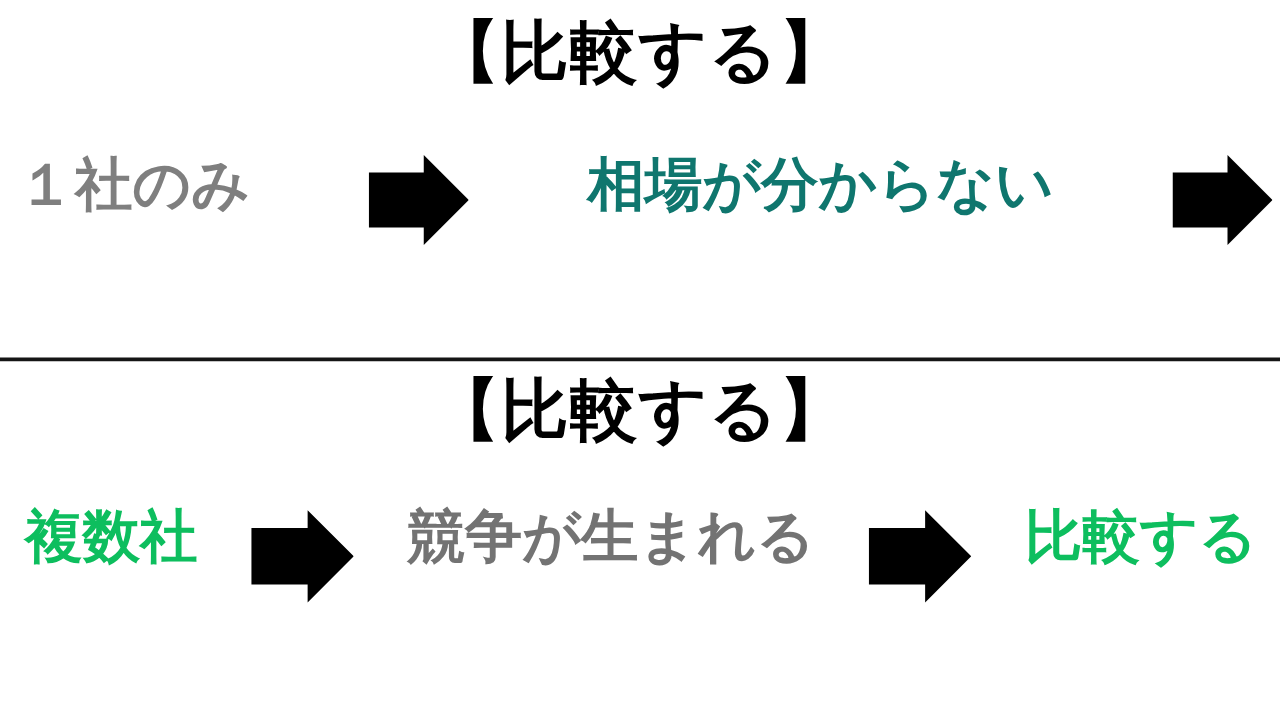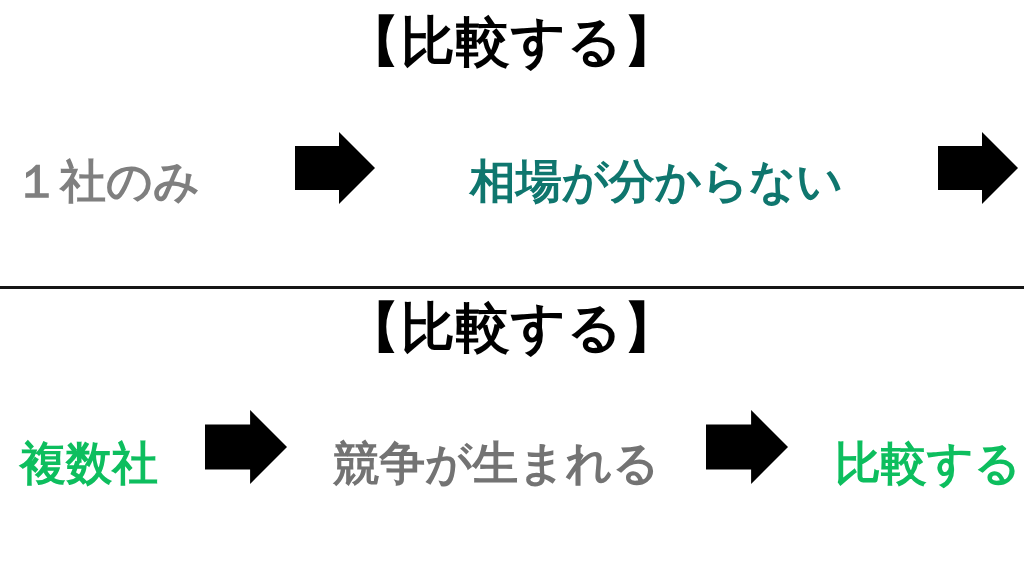--- a/index.html
+++ b/index.html
@@ -27,27 +27,27 @@
     white-space: nowrap;
   }
   .title-top { top: 6px; }
   .title-bottom { top: 292px; }
   .flow-row {
     position: absolute;
     left: 0;
     width: 100%;
     height: 80px;
     display: flex;
-    align-items: flex-end;
+    align-items: flex-start;
     justify-content: space-between;
     box-sizing: border-box;
     white-space: nowrap;
   }
   .row-top { top: 124px; padding-left: 14px; padding-right: 6px; }
-  .row-bottom { top: 406px; padding-left: 20px; padding-right: 3px; }
+  .row-bottom { top: 406px; padding-left: 20px; padding-right: 18px; }
   .flow-step {
     font-size: 46px;
     font-weight: 800;
     line-height: 1;
   }
   .arrow-icon {
     flex: 0 0 auto;
     display: block;
   }
   .row-top .arrow-icon { width: 80px; height: 72px; }

